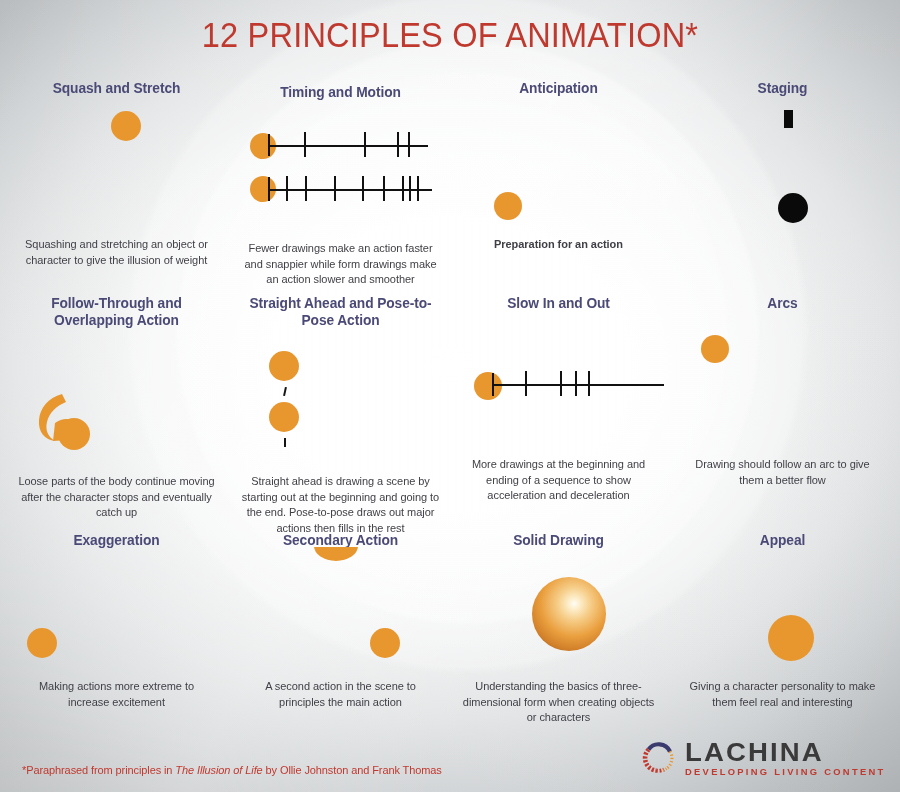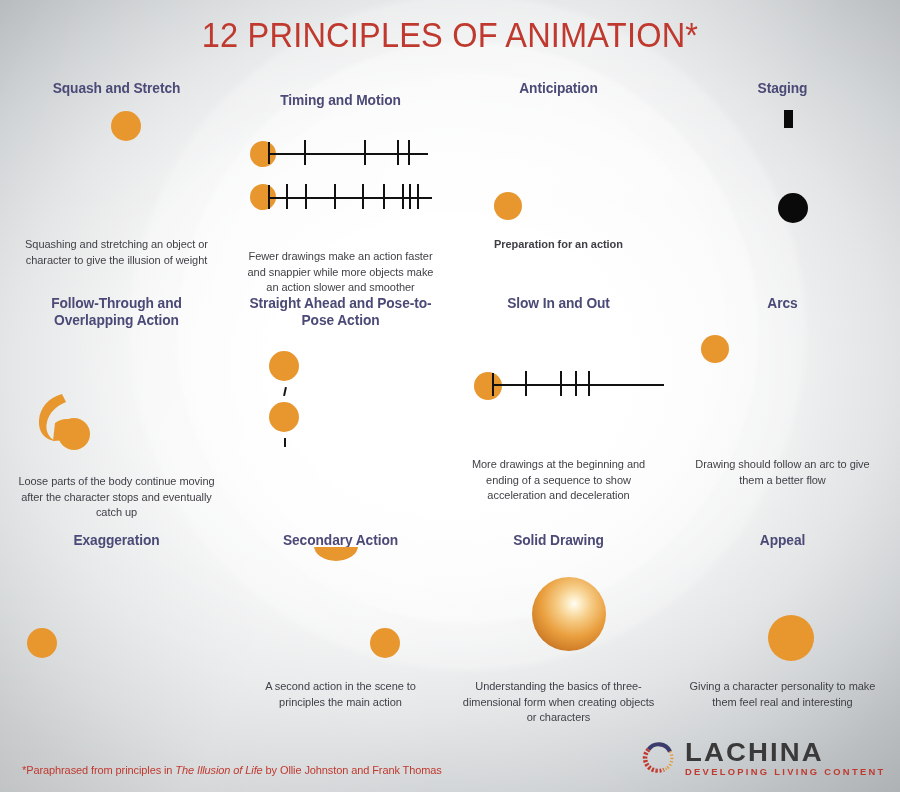--- a/index.html
+++ b/index.html
@@ -197,21 +197,21 @@
   <div class="grid">
 
     <div class="cell" style="left:4px; top:0px;text-align:center;">
       <div class="cell-title">Squash and Stretch</div>
       <div class="cell-art" style="height:140px;">
         <div class="ball" style="position:absolute; left:99px; top:14px; width:30px; height:30px;"></div>
       </div>
       <div class="cell-desc" style="padding:0 8px;">Squashing and stretching an object or character to give the illusion of weight</div>
     </div>
 
-    <div class="cell" style="left:228px; top:12px;">
+    <div class="cell" style="left:228px; top:4px;">
       <div class="cell-title">Timing and Motion</div>
       <div class="cell-art" style="height:140px;">
 
         <div>
           <div class="ball" style="position:absolute; left:14px; top:32px; width:26px; height:26px;"></div>
           <div class="hline" style="left:32px; top:44px; width:160px;"></div>
           <div class="tick" style="left:32px;  top:33px; height:22px;"></div>
           <div class="tick" style="left:68px;  top:31px; height:25px;"></div>
           <div class="tick" style="left:128px; top:31px; height:25px;"></div>
           <div class="tick" style="left:161px; top:31px; height:25px;"></div>
@@ -226,21 +226,21 @@
           <div class="tick" style="left:69px;  top:75px; height:25px;"></div>
           <div class="tick" style="left:98px;  top:75px; height:25px;"></div>
           <div class="tick" style="left:126px; top:75px; height:25px;"></div>
           <div class="tick" style="left:147px; top:75px; height:25px;"></div>
           <div class="tick" style="left:166px; top:75px; height:25px;"></div>
           <div class="tick" style="left:173px; top:75px; height:25px;"></div>
           <div class="tick" style="left:181px; top:75px; height:25px;"></div>
         </div>
 
       </div>
-      <div class="cell-desc" style="padding:0 6px;">Fewer drawings make an action faster and snappier while more objects make an action slower and smoother</div>
+      <div class="cell-desc" style="padding:0 6px;">Fewer drawings make an action faster and snappier while form drawings make an action slower and smoother</div>
     </div>
 
     <div class="cell" style="left:446px; top:0px;">
       <div class="cell-title">Anticipation</div>
       <div class="cell-art" style="height:140px;">
         <div class="ball" style="position:absolute; left:40px; top:95px; width:28px; height:28px;"></div>
       </div>
       <div class="cell-desc" style="padding:0 8px;font-weight:bold;">Preparation for an action</div>
     </div>
 
@@ -266,20 +266,21 @@
     </div>
 
     <div class="cell" style="left:228px; top:215px;">
       <div class="cell-title">Straight Ahead and Pose-to-Pose Action</div>
       <div class="cell-art" style="height:145px;">
         <div class="ball" style="position:absolute; left:33px; top:22px; width:30px; height:30px;"></div>
         <div class="dash-mark" style="left:48px; top:58px; transform:rotate(12deg);"></div>
         <div class="ball" style="position:absolute; left:33px; top:73px; width:30px; height:30px;"></div>
         <div class="dash-mark" style="left:48px; top:109px;"></div>
       </div>
+      <div class="cell-desc" style="padding:0 2px;">Straight ahead is drawing a scene by starting out at the beginning and going to the end. Pose-to-pose draws out major actions then fills in the rest</div>
     </div>
 
     <div class="cell" style="left:446px; top:215px;">
       <div class="cell-title">Slow In and Out</div>
       <div class="cell-art" style="height:145px;">
         <div class="ball" style="position:absolute; left:20px; top:60px; width:28px; height:28px;"></div>
         <div class="hline" style="left:38px; top:72px; width:172px;"></div>
         <div class="tick" style="left:38px;  top:61px; height:23px;"></div>
         <div class="tick" style="left:71px;  top:59px; height:25px;"></div>
         <div class="tick" style="left:106px; top:59px; height:25px;"></div>
@@ -295,20 +296,21 @@
         <div class="ball" style="position:absolute; left:23px; top:23px; width:28px; height:28px;"></div>
       </div>
       <div class="cell-desc" style="padding:0 4px;">Drawing should follow an arc to give them a better flow</div>
     </div>
 
     <div class="cell" style="left:4px; top:452px;">
       <div class="cell-title">Exaggeration</div>
       <div class="cell-art" style="height:130px;">
         <div class="ball" style="position:absolute; left:15px; top:79px; width:30px; height:30px;"></div>
       </div>
+      <div class="cell-desc" style="padding:0 8px;">Making actions more extreme to increase excitement</div>
     </div>
 
     <div class="cell" style="left:228px; top:452px;">
       <div class="cell-title">Secondary Action</div>
       <div class="cell-art" style="height:130px;">
 
         <div style="position:absolute; left:78px; top:-2px; width:44px; height:14px; overflow:hidden;">
           <div class="ball-flat" style="width:44px; height:30px; margin-top:-16px;"></div>
         </div>
         <div class="ball" style="position:absolute; left:134px; top:79px; width:30px; height:30px;"></div>

